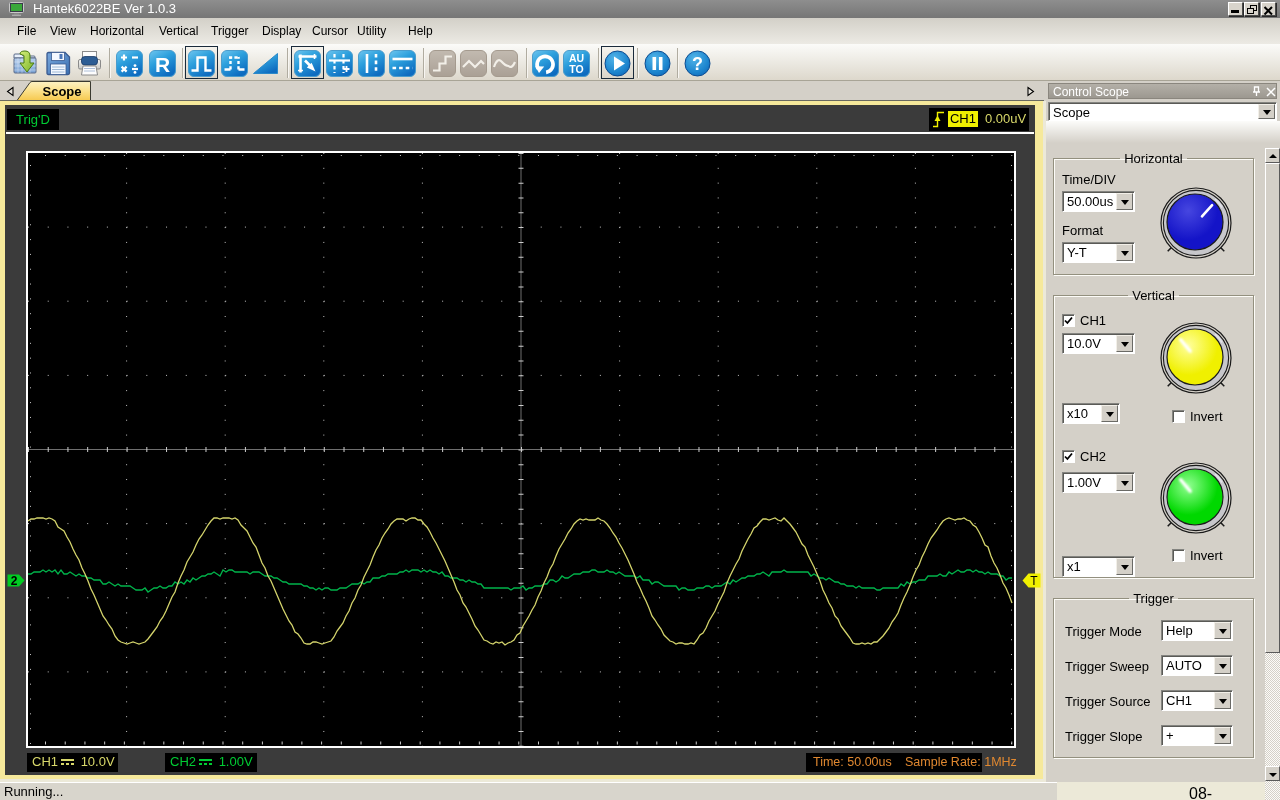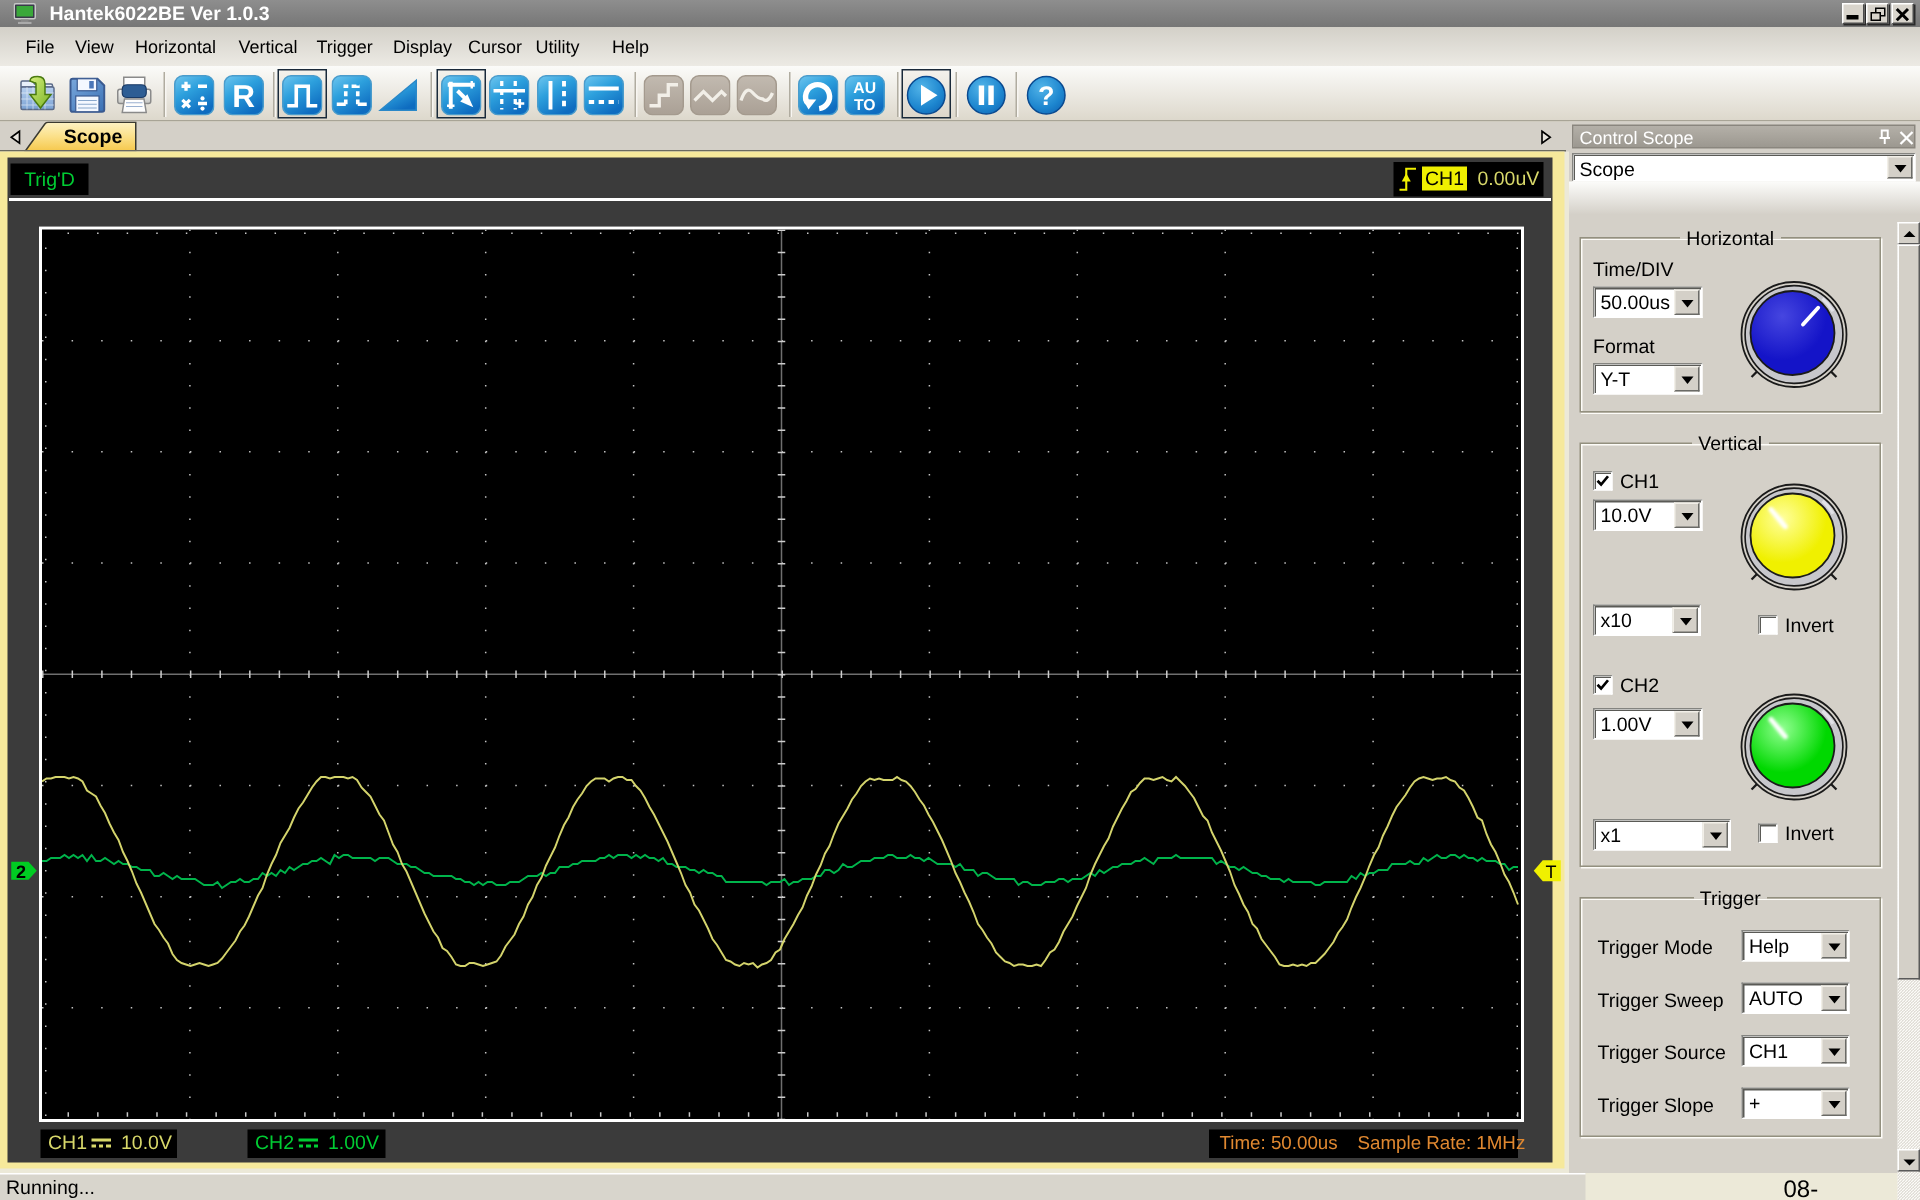--- a/index.html
+++ b/index.html
@@ -14,21 +14,21 @@
 .menu{position:absolute;top:0;height:20px;line-height:27px;font-size:12px;color:#000}
 </style></head>
 <body>
 <div class="abs" style="left:0;top:0;width:1280px;height:18px;background:linear-gradient(#8e8e8e,#767676)">
 <svg width="15" height="14" viewBox="0 0 15 14" style="position:absolute;left:9px;top:2px">
       <rect x="0.5" y="0.5" width="14" height="10" rx="1" fill="#3a3a4a" stroke="#c8c8c8"></rect>
       <rect x="2" y="2" width="11" height="7" fill="#3aa83a"></rect>
       <rect x="5" y="11" width="5" height="2" fill="#888"></rect>
       <rect x="3" y="12.6" width="9" height="1.4" fill="#aaa"></rect>
     </svg>
-<span style="position:absolute;left:33px;top:1px;font-size:13px;font-weight:bold;color:#fff">Hantek6022BE Ver 1.0.3</span>
+<span style="position:absolute;left:33px;top:1px;font-size:13px;font-weight:normal;color:#fff">Hantek6022BE Ver 1.0.3</span>
 <div style="position:absolute;left:1228px;top:2px;width:15px;height:14px;background:#d8d4cc;border:1px solid;border-color:#fff #4a4a4a #4a4a4a #fff;box-shadow:1px 1px 0 #2a2a2a">
       <div style="position:absolute;left:2px;bottom:2px;width:8px;height:3px;background:#000"></div>
     </div>
 <div style="position:absolute;left:1244px;top:2px;width:15px;height:14px;background:#d8d4cc;border:1px solid;border-color:#fff #4a4a4a #4a4a4a #fff;box-shadow:1px 1px 0 #2a2a2a">
       <div style="position:absolute;left:4.5px;top:1.5px;width:7px;height:6px;border:1.5px solid #000"></div>
       <div style="position:absolute;left:2px;top:4.5px;width:7px;height:6px;border:1.5px solid #000;background:#d8d4cc"></div>
     </div>
 <div style="position:absolute;left:1261px;top:2px;width:15px;height:14px;background:#d8d4cc;border:1px solid;border-color:#fff #4a4a4a #4a4a4a #fff;box-shadow:1px 1px 0 #2a2a2a"><svg width="13" height="12" viewBox="0 0 13 12">
         <path d="M2.5 2 L10 9.5 M10 2 L2.5 9.5" stroke="#000" stroke-width="2"></path>
       </svg></div>
@@ -361,21 +361,21 @@
       <svg width="18" height="13" viewBox="0 0 18 13" style="position:absolute;left:2px;top:469px">
         <path d="M0.5 0.5 L12 0.5 L17.5 6.5 L12 12.5 L0.5 12.5 Z" fill="#00cc22"></path>
         <text x="7" y="11" font-size="12" font-weight="bold" fill="#000" text-anchor="middle" font-family="Liberation Sans,sans-serif">2</text>
       </svg>
       <svg width="19" height="15" viewBox="0 0 19 15" style="position:absolute;left:1017px;top:468px">
         <path d="M18.5 0.5 L6.5 0.5 L0.5 7.5 L6.5 14.5 L18.5 14.5 Z" fill="#f0f000"></path>
         <text x="12" y="12" font-size="12" fill="#000" text-anchor="middle" font-family="Liberation Sans,sans-serif">T</text>
       </svg>
       <div class="abs" style="left:22px;top:648px;width:91px;height:19px;background:#000;color:#d8d86a;font-size:13px;line-height:18px;padding-left:5px">CH1<span style="display:inline-block;width:13px;height:9px;position:relative;margin:0 3px"><span style="position:absolute;left:0;top:2px;width:13px;height:1.6px;background:currentColor"></span><span style="position:absolute;left:0;top:6px;width:13px;height:1.6px;background:repeating-linear-gradient(90deg,currentColor 0 3px,transparent 3px 5px)"></span></span> 10.0V</div>
       <div class="abs" style="left:160px;top:648px;width:92px;height:19px;background:#000;color:#00cc33;font-size:13px;line-height:18px;padding-left:5px">CH2<span style="display:inline-block;width:13px;height:9px;position:relative;margin:0 3px"><span style="position:absolute;left:0;top:2px;width:13px;height:1.6px;background:currentColor"></span><span style="position:absolute;left:0;top:6px;width:13px;height:1.6px;background:repeating-linear-gradient(90deg,currentColor 0 3px,transparent 3px 5px)"></span></span> 1.00V</div>
-      <div class="abs" style="left:801px;top:648px;width:206px;height:19px;background:#000;color:#e08830;font-size:12.5px;line-height:18px;white-space:nowrap">
+      <div class="abs" style="left:801px;top:648px;width:176px;height:19px;background:#000;color:#e08830;font-size:12.5px;line-height:18px;white-space:nowrap">
         <span style="position:absolute;left:7px">Time: 50.00us</span>
         <span style="position:absolute;left:99px">Sample Rate: 1MHz</span>
       </div>
     </div>
   </div>
 <div class="abs" style="left:1046px;top:81px;width:234px;height:701px;background:#d4d0c8">
     <div class="abs" style="left:2px;top:2px;width:229px;height:16px;background:linear-gradient(#b4b0a8,#9c9890);border:1px solid #8a867e">
 <span style="position:absolute;left:4px;top:1px;font-size:12px;color:#fff">Control Scope</span>
 <svg width="9" height="11" viewBox="0 0 9 11" style="position:absolute;left:203px;top:2px">
         <path d="M2.5 1 L6.5 1 L6.5 6 L8 6 L1 6 L2.5 6 Z M4.5 6 L4.5 10" stroke="#fff" stroke-width="1.3" fill="none"></path>
@@ -457,21 +457,21 @@
         </filter>
       </defs>
       <line x1="21.6" y1="58.4" x2="11.7" y2="68.3" stroke="#1a1a1a" stroke-width="1.5"></line>
       <line x1="58.4" y1="58.4" x2="68.3" y2="68.3" stroke="#1a1a1a" stroke-width="1.5"></line>
       <circle cx="40" cy="40" r="35" fill="#d4d0c8" stroke="#1a1a1a" stroke-width="1.2"></circle>
       <circle cx="40" cy="40" r="32.6" fill="#c7c7cb" stroke="#1a1a1a" stroke-width="1.1"></circle>
       <path d="M 59 16 A 31 31 0 0 1 66 24.5" fill="none" stroke="#e2e2e8" stroke-width="2"></path>
       <circle cx="39" cy="39" r="28" fill="url(#kn114241)" stroke="#1a1a1a" stroke-width="1.2"></circle>
       <line x1="34.2" y1="33.1" x2="24.6" y2="21.6" stroke="#ffffff" stroke-width="3.4" stroke-linecap="round" filter="url(#kn114241b)"></line>
     </svg>
-    <div class="combo" style="left:16px;top:322px;width:72px;height:21px">
+    <div class="combo" style="left:16px;top:322px;width:58px;height:21px">
       <span>x10</span>
       <div class="cbtn">
         <div class="carr"></div>
       </div>
     </div>
     <div class="chk" style="left:126px;top:329px"></div>
     <div class="lbl" style="left:144px;top:328px">Invert</div>
     <div class="chk" style="left:16px;top:369px">
       <svg width="9" height="9" viewBox="0 0 9 9" style="position:absolute;left:1px;top:1px">
         <path d="M1 4.5 L3.4 7 L8 1.5" fill="none" stroke="#000" stroke-width="1.8"></path>
@@ -496,21 +496,21 @@
         </filter>
       </defs>
       <line x1="21.6" y1="58.4" x2="11.7" y2="68.3" stroke="#1a1a1a" stroke-width="1.5"></line>
       <line x1="58.4" y1="58.4" x2="68.3" y2="68.3" stroke="#1a1a1a" stroke-width="1.5"></line>
       <circle cx="40" cy="40" r="35" fill="#d4d0c8" stroke="#1a1a1a" stroke-width="1.2"></circle>
       <circle cx="40" cy="40" r="32.6" fill="#c7c7cb" stroke="#1a1a1a" stroke-width="1.1"></circle>
       <path d="M 59 16 A 31 31 0 0 1 66 24.5" fill="none" stroke="#e2e2e8" stroke-width="2"></path>
       <circle cx="39" cy="39" r="28" fill="url(#kn114381)" stroke="#1a1a1a" stroke-width="1.2"></circle>
       <line x1="34.2" y1="33.1" x2="24.6" y2="21.6" stroke="#ffffff" stroke-width="3.4" stroke-linecap="round" filter="url(#kn114381b)"></line>
     </svg>
-    <div class="combo" style="left:16px;top:465px;width:92px;height:21px">
+    <div class="combo" style="left:16px;top:475px;width:73px;height:21px">
       <span>x1</span>
       <div class="cbtn">
         <div class="carr"></div>
       </div>
     </div>
     <div class="chk" style="left:126px;top:468px"></div>
     <div class="lbl" style="left:144px;top:467px">Invert</div>
     <div class="lbl" style="left:19px;top:543px">Trigger Mode</div>
     <div class="combo" style="left:115px;top:539px;width:72px;height:21px">
       <span>Help</span>

